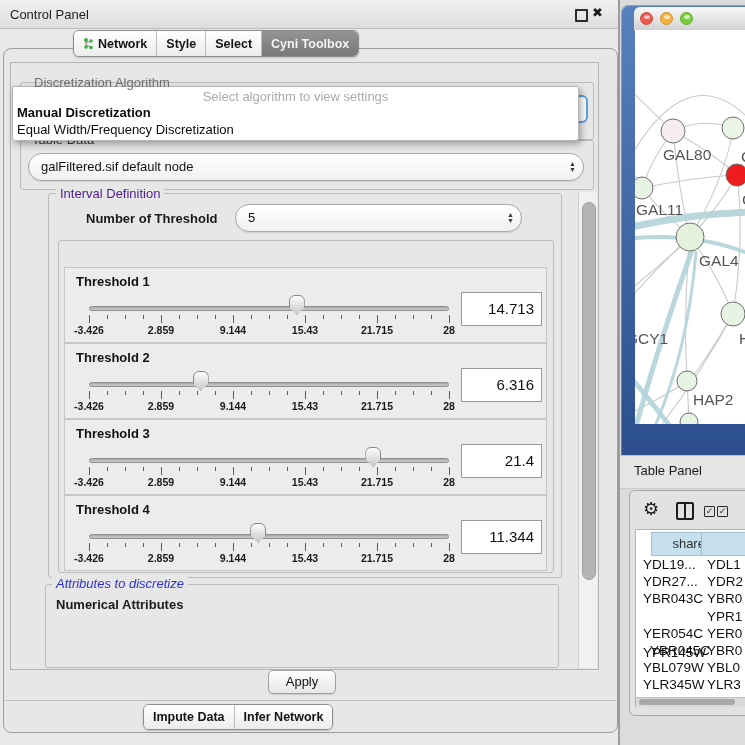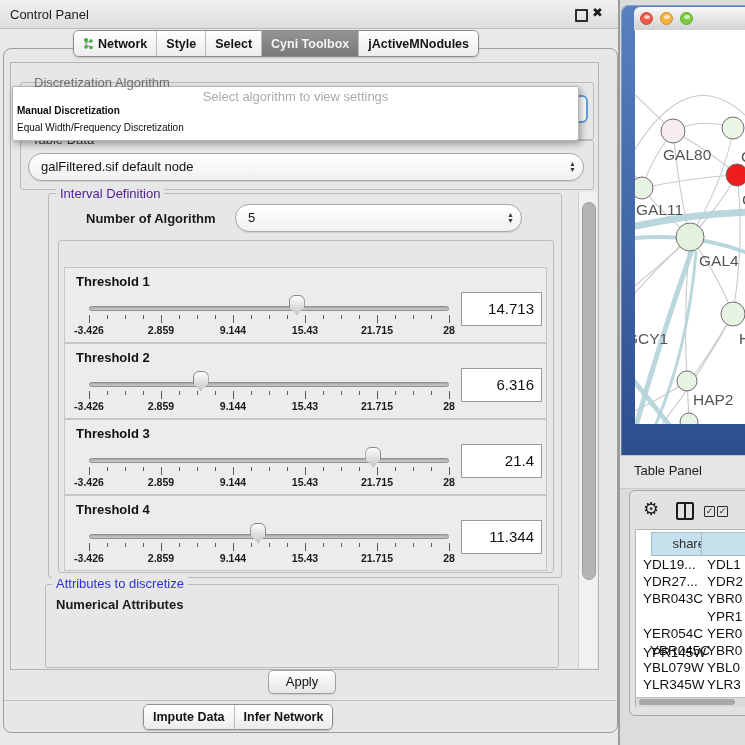--- a/index.html
+++ b/index.html
@@ -39,21 +39,21 @@
   .combo .val{position:absolute;left:12px;top:0;line-height:25px;font-size:13px;color:#111;}
   .stepper{position:absolute;right:7px;top:50%;transform:translateY(-50%);
     display:flex;flex-direction:column;align-items:center;color:#3a3a3a;}
   .stepper span{font-size:7px;line-height:6px;}
 
   
   .popup{left:12px;top:86px;width:565px;height:53px;background:#ffffff;border:1px solid #b6b6b6;
     border-radius:2px 2px 3px 3px;box-shadow:2px 3px 7px rgba(0,0,0,.35);z-index:40;}
   .popup-placeholder{position:absolute;left:0;top:2px;width:100%;text-align:center;
     font-size:13px;color:#ababab;}
-  .popup-opt{position:absolute;left:4px;font-size:10px;color:#0c0c0c;white-space:nowrap;}
+  .popup-opt{position:absolute;left:4px;font-size:13px;color:#0c0c0c;white-space:nowrap;}
   .popup-opt.hl{font-weight:bold;}
   .algo-group-label{left:30px;top:76px;z-index:45;font-size:13px;color:#6f6f6f;background:transparent;}
   .focus-ring{left:28px;top:95px;width:556px;height:24px;background:#fff;
     border:2px solid #5b9ee0;border-radius:6px;}
 
   
   .tpanel{position:absolute;left:64px;width:481px;height:74px;background:#ececec;border:1px solid #c6c6c6;}
   .tpanel .tlabel{position:absolute;left:11px;top:6px;font-size:13px;font-weight:bold;color:#111;}
   .track{position:absolute;left:24px;top:38px;width:360px;height:5px;box-sizing:border-box;
     background:linear-gradient(#a8a8a8,#cccccc);border:1px solid #8f8f8f;border-radius:3px;}
@@ -136,23 +136,20 @@
       </div>
       <div class="seg">
         <span>Style</span>
       </div>
       <div class="seg">
         <span>Select</span>
       </div>
       <div class="seg selected">
         <span>Cyni Toolbox</span>
       </div>
-      <div class="seg">
-        <span>jActiveMNodules</span>
-      </div>
     </div>
   <div class="abs content-box"></div>
 
   <div class="abs group" style="left:20px;top:82px;width:572px;height:56px;"></div>
   <div class="abs focus-ring"></div>
   <div class="abs group-label algo-group-label">Discretization Algorithm</div>
 
   <div class="abs group" style="left:20px;top:140px;width:572px;height:48px;"></div>
   <div class="abs group-label lab-dark" style="left:28px;top:133px;">Table Data</div>
   <div class="abs combo" style="left:28px;top:153px;width:554px;height:26px;">
@@ -164,21 +161,21 @@
   </div>
 
   <div class="abs popup">
     <div class="popup-placeholder">Select algorithm to view settings</div>
     <div class="popup-opt hl" style="top:18px;">Manual Discretization</div>
     <div class="popup-opt" style="top:35px;">Equal Width/Frequency Discretization</div>
   </div>
 
   <div class="abs group" style="left:48px;top:193px;width:512px;height:383px;"></div>
   <div class="abs group-label lab-green" style="left:56px;top:187px;">Interval Definition</div>
-  <div class="abs" style="left:86px;top:211px;font-size:13px;font-weight:bold;">Number of Algorithm</div>
+  <div class="abs" style="left:86px;top:211px;font-size:13px;font-weight:bold;">Number of Threshold</div>
   <div class="abs combo" style="left:235px;top:204px;width:285px;height:26px;">
     <span class="val">5</span>
     <span class="stepper">
         <span>▲</span>
         <span>▼</span>
       </span>
   </div>
 
   <div class="abs group" style="left:58px;top:240px;width:494px;height:331px;"></div>
   <div id="thresholds-host">
@@ -310,21 +307,21 @@
         <div class="tlab" style="left: 138px;">9.144</div>
         <div class="tlab" style="left: 210px;">15.43</div>
         <div class="tlab" style="left: 282px;">21.715</div>
         <div class="tlab" style="left: 354px;">28</div>
         <div class="handle" style="left: 185.197px;"></div>
         <div class="valbox">11.344</div>
       </div>
     </div>
 
   <div class="abs group" style="left:45px;top:584px;width:512px;height:82px;"></div>
-  <div class="abs group-label lab-blue" style="left:52px;top:577px;">Attributes to discretize</div>
+  <div class="abs group-label lab-blue" style="left:52px;top:577px;font-style:italic;">Attributes to discretize</div>
   <div class="abs" style="left:56px;top:597px;font-size:13px;font-weight:bold;">Numerical Attributes</div>
 
   <div class="abs v-track"></div>
   <div class="abs v-thumb"></div>
 
   <div class="abs apply-btn">Apply</div>
   <div class="abs apply-sep"></div>
   <div class="abs seg-bar" id="bottom-tabs" style="left:143px;top:704px;height:24px;">
       <div class="seg">
         <span>Impute Data</span>

